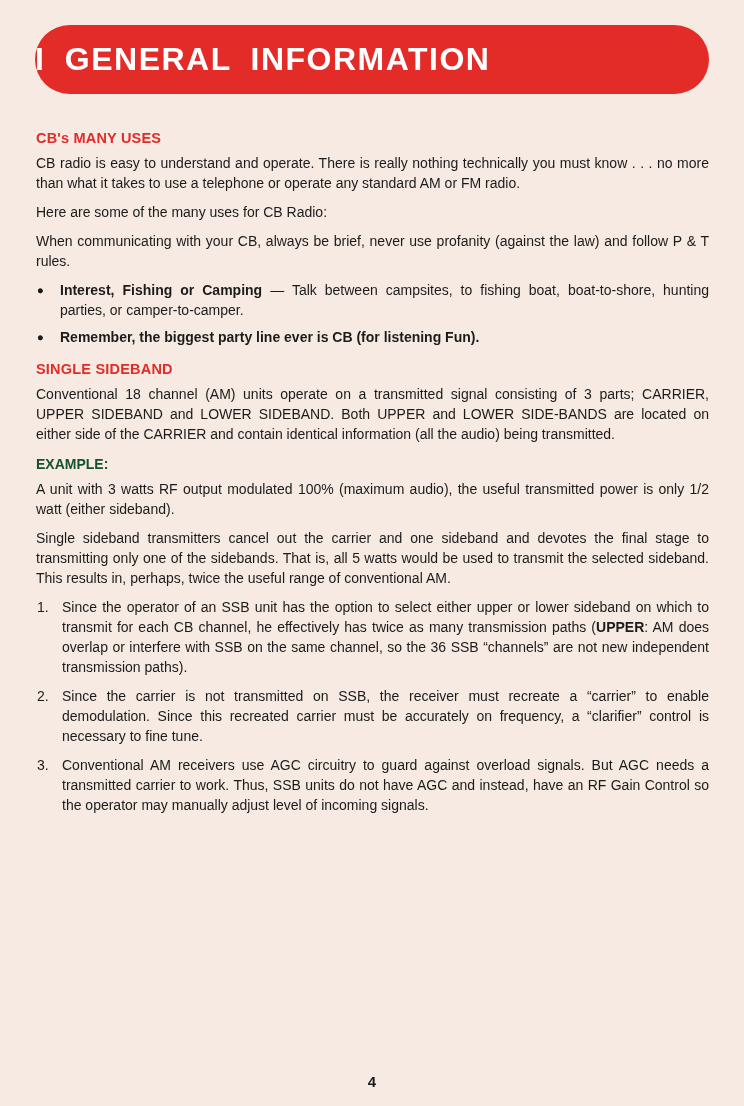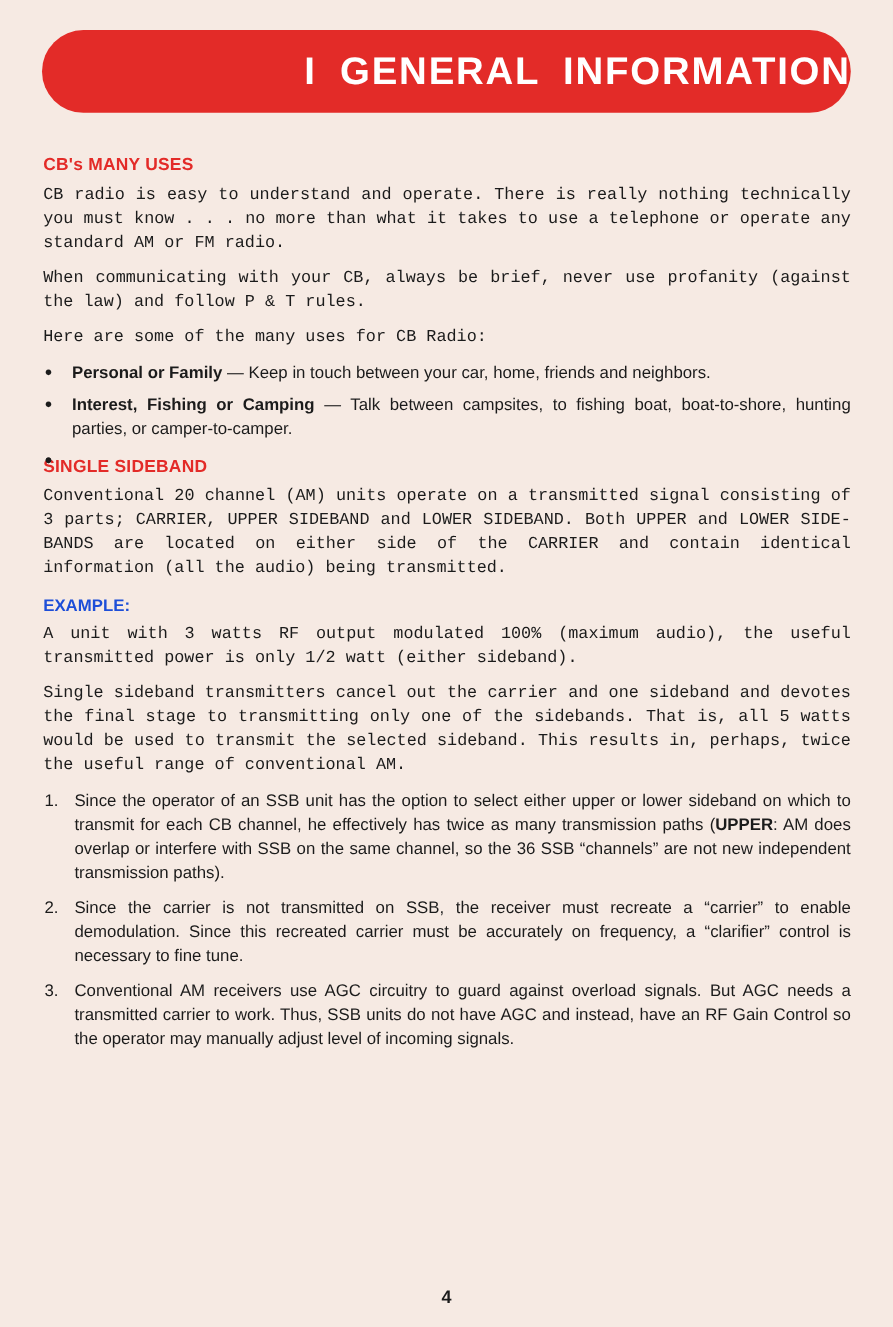--- a/index.html
+++ b/index.html
@@ -20,21 +20,21 @@
   .banner {
     position: absolute;
     left: 35px;
     top: 25px;
     width: 674px;
     height: 69px;
     background: #e32b28;
     border-radius: 36px;
     display: flex;
     align-items: center;
-    justify-content: flex-end;
+    justify-content: flex-start;
   }
   .banner h1 {
     margin: 0;
     color: #ffffff;
     font-size: 32px;
     font-weight: bold;
     letter-spacing: 1.5px;
     word-spacing: 9px;
     white-space: nowrap;
   }
@@ -46,31 +46,30 @@
   }
   .red-heading {
     color: #e32b28;
     font-size: 14.5px;
     font-weight: bold;
     margin: 14px 0 7px 0;
     letter-spacing: 0.2px;
   }
   .red-heading:first-child { margin-top: 0; }
   .sub-heading {
-    color: #1d4ed8;
+    color: #14532d;
     font-size: 14px;
     font-weight: bold;
     margin: 12px 0 7px 0;
   }
   p.body-text {
     margin: 0 0 9px 0;
     font-size: 14px;
     line-height: 1.43;
     text-align: justify;
-    font-family: Liberation Mono, monospace;
   }
   ul.bullets {
     list-style: none;
     margin: 0 0 2px 0;
     padding: 0;
   }
   ul.bullets li {
     position: relative;
     padding-left: 24px;
     margin-bottom: 7px;
@@ -120,42 +119,42 @@
 <div class="page">
 
   <div class="banner">
     <h1>I GENERAL INFORMATION</h1>
   </div>
 
   <div class="content">
 
     <h2 class="red-heading">CB's MANY USES</h2>
     <p class="body-text">CB radio is easy to understand and operate. There is really nothing technically you must know . . . no more than what it takes to use a telephone or operate any standard AM or FM radio.</p>
+    <p class="body-text">Here are some of the many uses for CB Radio:</p>
     <p class="body-text">When communicating with your CB, always be brief, never use profanity (against the law) and follow P &amp; T rules.</p>
-    <p class="body-text">Here are some of the many uses for CB Radio:</p>
 
     <ul class="bullets">
       <li>
         <span class="dot">●</span>
-        <span><b>Personal or Family</b><span> — </span><span>Keep in touch between your car, home, friends and neighbors.</span></span>
       </li>
       <li>
         <span class="dot">●</span>
         <span><b>Interest, Fishing or Camping</b><span> — </span><span>Talk between campsites, to fishing boat, boat-to-shore, hunting parties, or camper-to-camper.</span></span>
       </li>
       <li>
         <span class="dot">●</span>
       </li>
       <li>
         <span class="dot">●</span>
+        <span><b>Remember, the biggest party line ever is CB (for listening Fun).</b><span></span><span></span></span>
       </li>
     </ul>
 
     <h2 class="red-heading">SINGLE SIDEBAND</h2>
-    <p class="body-text">Conventional 20 channel (AM) units operate on a transmitted signal consisting of 3 parts; CARRIER, UPPER SIDEBAND and LOWER SIDEBAND. Both UPPER and LOWER SIDE-BANDS are located on either side of the CARRIER and contain identical information (all the audio) being transmitted.</p>
+    <p class="body-text">Conventional 18 channel (AM) units operate on a transmitted signal consisting of 3 parts; CARRIER, UPPER SIDEBAND and LOWER SIDEBAND. Both UPPER and LOWER SIDE-BANDS are located on either side of the CARRIER and contain identical information (all the audio) being transmitted.</p>
 
     <h3 class="sub-heading">EXAMPLE:</h3>
     <p class="body-text">A unit with 3 watts RF output modulated 100% (maximum audio), the useful transmitted power is only 1/2 watt (either sideband).</p>
     <p class="body-text">Single sideband transmitters cancel out the carrier and one sideband and devotes the final stage to transmitting only one of the sidebands. That is, all 5 watts would be used to transmit the selected sideband. This results in, perhaps, twice the useful range of conventional AM.</p>
 
 
     <ol class="points">
       <li>
         <span class="num">1.</span>
         <span><span>Since the operator of an SSB unit has the option to select either upper or lower sideband on which to transmit for each CB channel, he effectively has twice as many transmission paths (</span><b>UPPER</b><span>: AM does overlap or interfere with SSB on the same channel, so the 36 SSB “channels” are not new independent transmission paths).</span></span>

